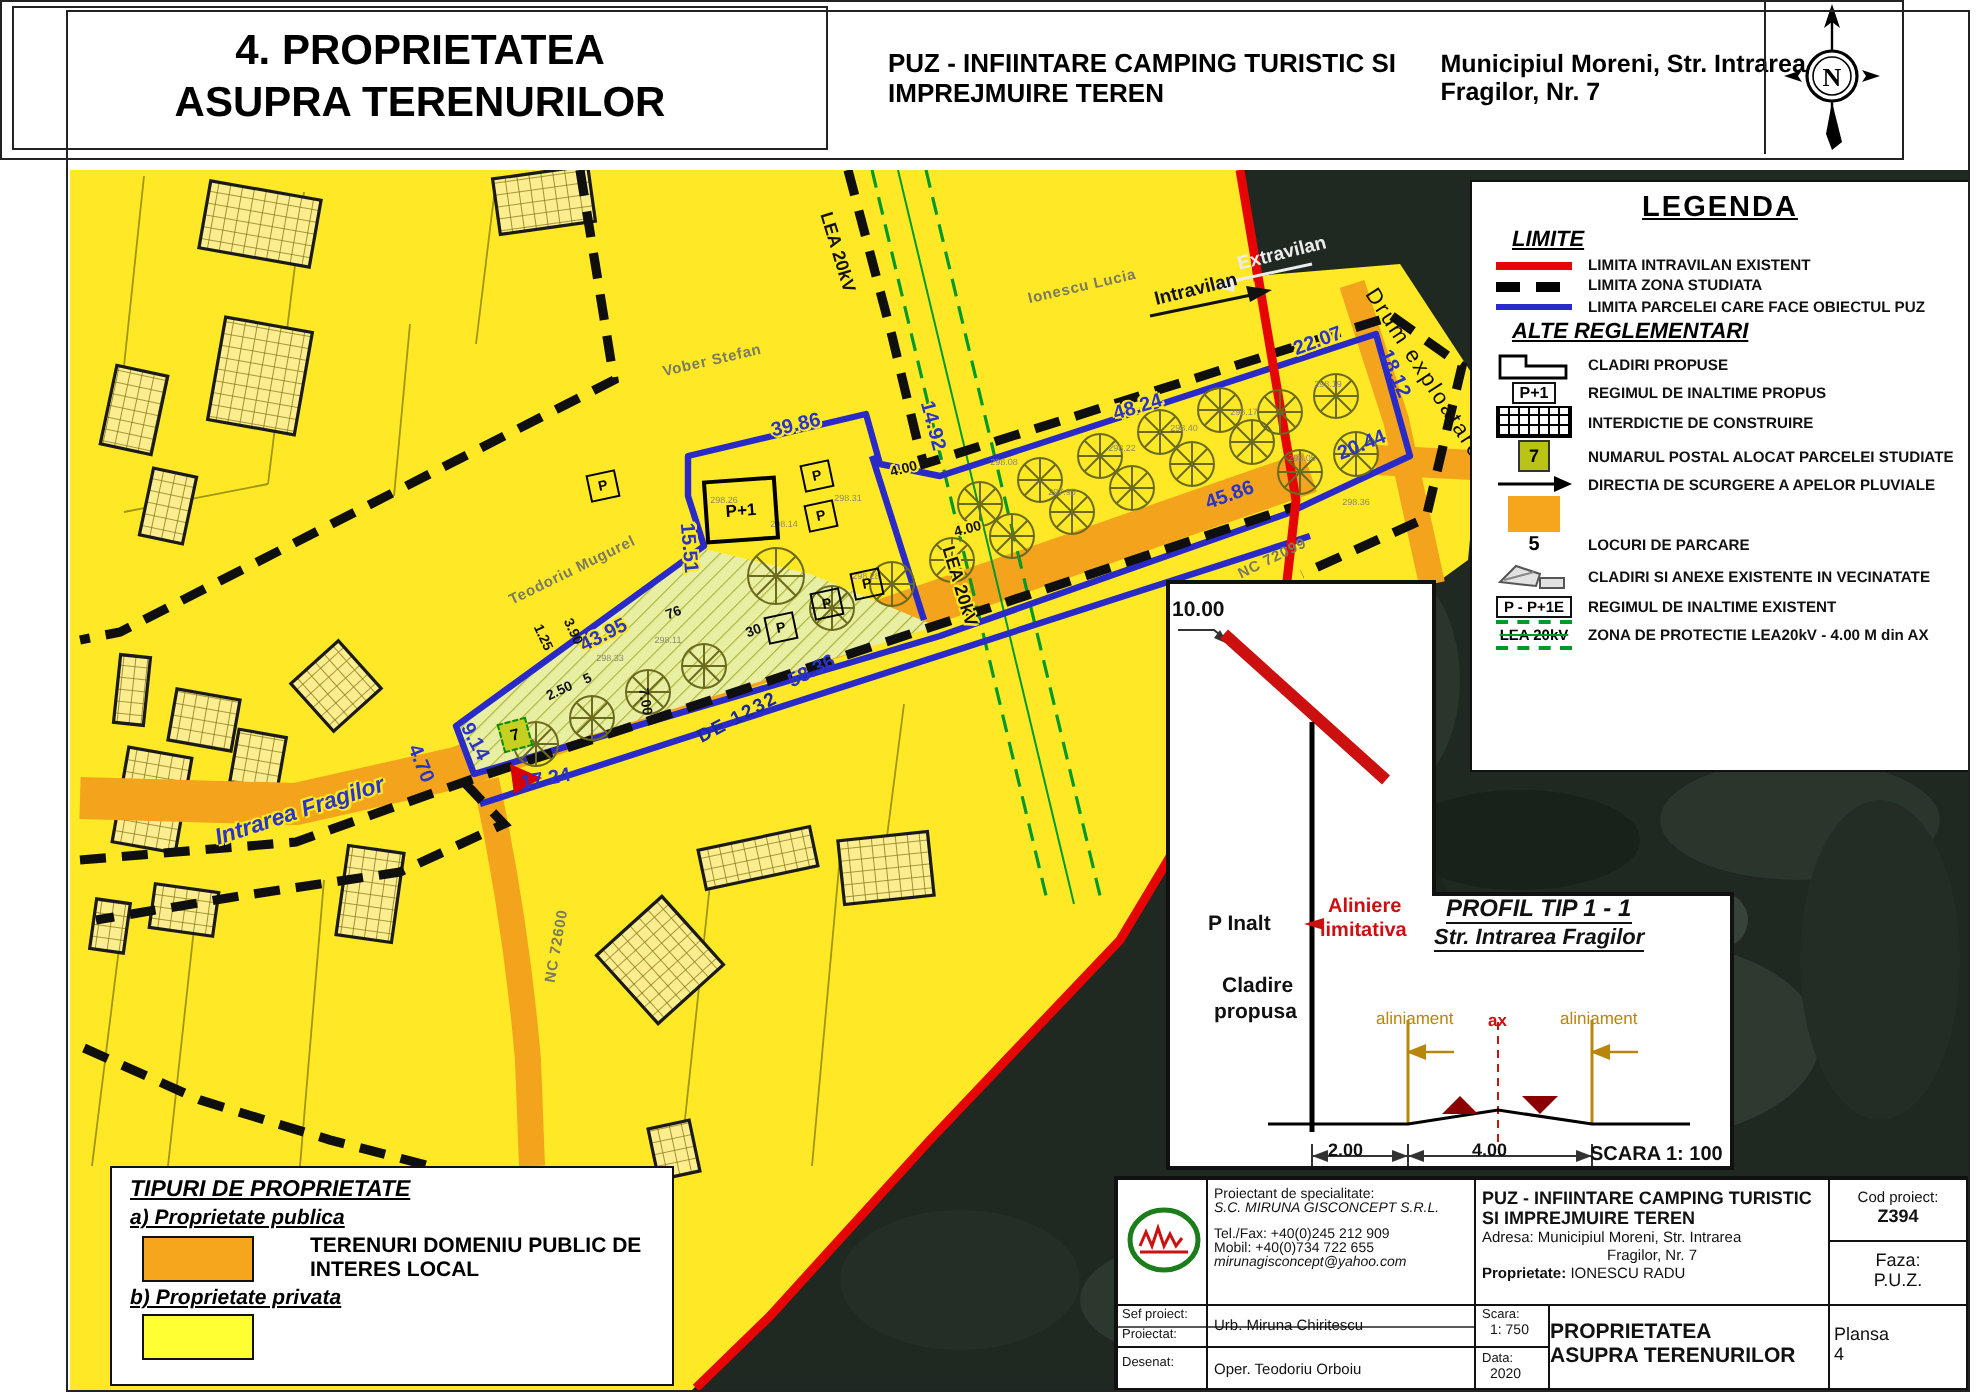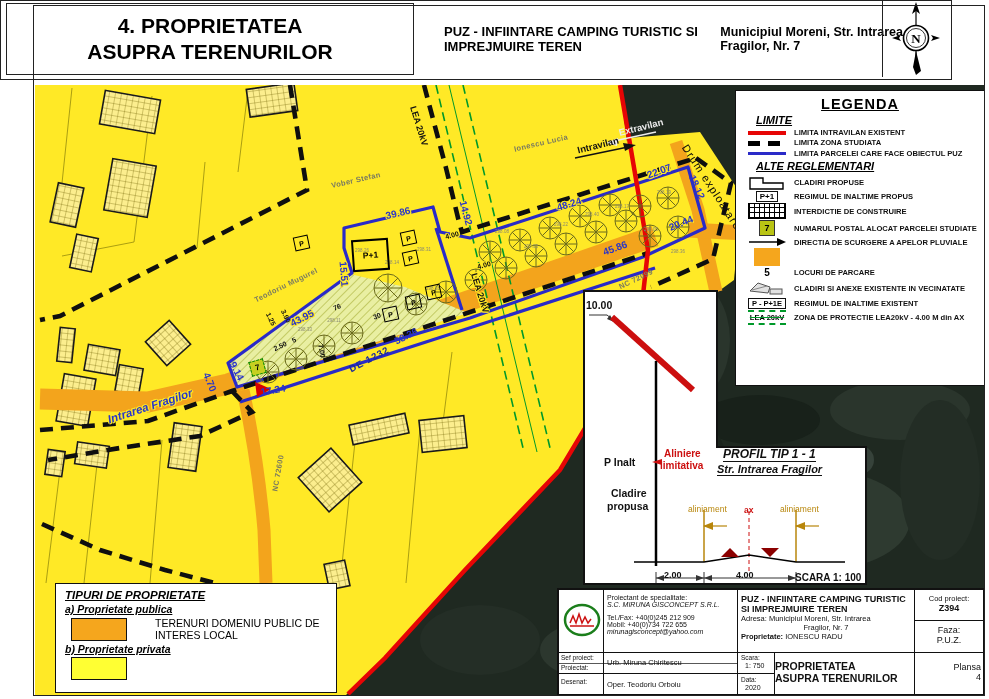--- a/index.html
+++ b/index.html
@@ -46,21 +46,21 @@
   .pf-sub{font-weight:bold;font-style:italic;font-size:11px;color:#111;border-bottom:1.5px solid #111;}
   .pf-al{font-size:8.5px;color:#b8860b;}
   .pf-ax{font-weight:bold;font-size:8.5px;color:#cc0f0f;}
   .pf-dim{font-weight:bold;font-size:9px;color:#111;}
   
   #tipuri{left:55px;top:583px;width:282px;height:110px;padding:5px 9px;}
   .tp-title{font-weight:bold;font-style:italic;font-size:11.5px;text-decoration:underline;}
   .tp-h{font-weight:bold;font-style:italic;font-size:10.5px;text-decoration:underline;margin-top:2px;}
   .tp-row{display:flex;align-items:center;margin:2px 0 2px 6px;}
   .tp-swatch{width:54px;height:21px;border:1.6px solid #111;flex:0 0 54px;}
-  .tp-lab{font-weight:normal;font-size:10.5px;line-height:1.15;margin-left:28px;}
+  .tp-lab{font-weight:bold;font-size:10.5px;line-height:1.15;margin-left:28px;}
   
   #header{left:33px;top:5px;width:952px;height:80px;background:#fff;border:1.5px solid #222;box-sizing:border-box;z-index:6;}
   #hleft{position:absolute;left:6px;top:3px;width:406px;height:70px;border:1.8px solid #222;display:flex;flex-direction:column;
     align-items:center;justify-content:center;}
   #hleft div{font-weight:bold;font-size:21px;line-height:1.25;color:#000;}
   #hcenter{position:absolute;left:444px;top:0;width:462px;height:77px;display:flex;flex-direction:row;align-items:center;justify-content:flex-start;}
   #hcenter .l1{font-weight:bold;font-size:13px;}
   #hcenter .l2{font-weight:bold;font-size:12.5px;}
   #hcompass{position:absolute;left:882px;top:0;width:67px;height:77px;border-left:1.5px solid #222;display:flex;align-items:center;justify-content:center;}
   
@@ -735,21 +735,21 @@
     </div>
 
     <div class="tbc f75" style="left:358px;top:4px;width:64px;text-align:center">
       <div>Cod proiect:</div>
       <div class="bold f9">Z394</div>
     </div>
     <div class="tbc" style="left:358px;top:35px;width:64px;text-align:center">
       <div class="f9">Faza:</div>
       <div class="f9">P.U.Z.</div>
     </div>
-    <div class="tbc f9" style="left:358px;top:72px;width:64px;text-align:right">
+    <div class="tbc f9" style="left:358px;top:72px;width:64px;text-align:left">
       <div>Plansa</div>
       <div>4</div>
     </div>
 
     <div class="tbc f65" style="left:2px;top:64px">Sef proiect:</div>
     <div class="tbc f65" style="left:2px;top:74px">Proiectat:</div>
     <div class="tbc f75" style="left:48px;top:68px">Urb. Miruna Chiritescu</div>
     <div class="tbc f65" style="left:2px;top:88px">Desenat:</div>
     <div class="tbc f75" style="left:48px;top:90px">Oper. Teodoriu Orboiu</div>
     <div class="tbc f65" style="left:182px;top:64px">Scara:</div>

